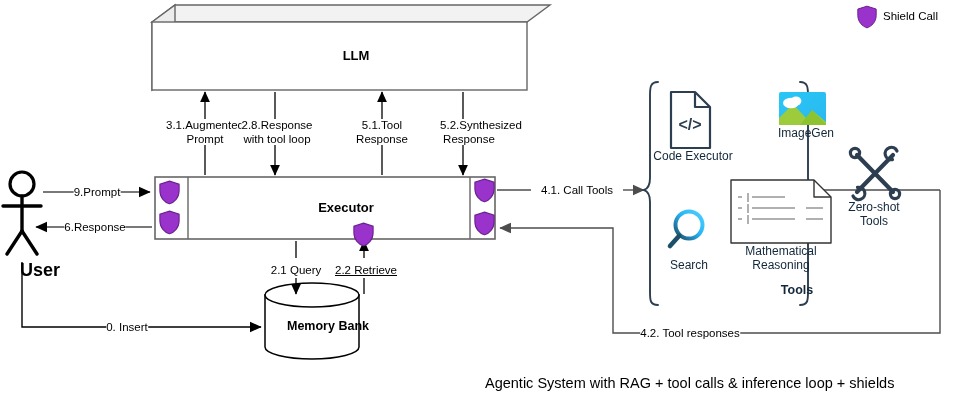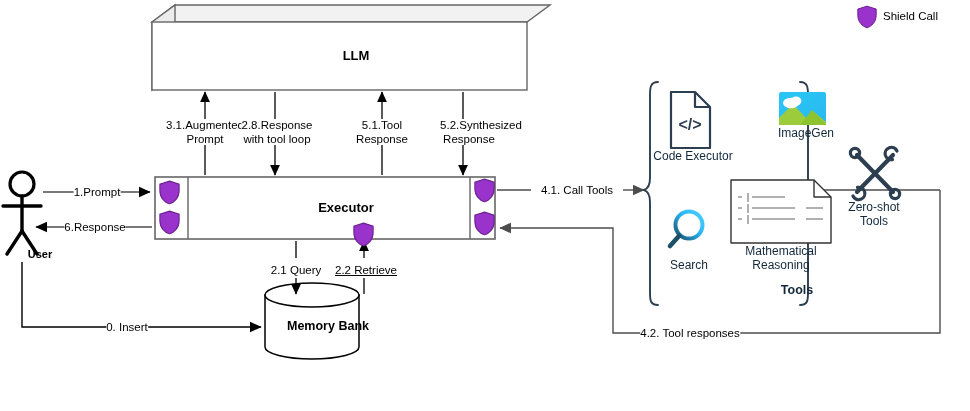--- a/index.html
+++ b/index.html
@@ -205,49 +205,50 @@
     <use href="#shieldSym" x="353" y="222" width="21" height="25"></use>
     <use href="#shieldSym" x="857" y="5" width="20" height="24"></use>
   </svg>
 
   <div class="lbl bold center-x" style="left:340px; top:49px; font-size:13px;">LLM</div>
 
   <div class="lbl bold center-x" style="left:330px; top:201px; font-size:13px;">Executor</div>
 
   <div class="lbl bold center-x" style="left:312px; top:320px; font-size:12.5px;">Memory Bank</div>
 
-  <div class="lbl bold center-x" style="left:24px; top:248px; font-size:11px;">User</div>
+  <div class="lbl bold center-x" style="left:24px; top:264px; font-size:18px;">User</div>
 
   <div class="lbl center-x whitebg" style="left:205px; top:119px;">3.1.Augmented</div>
   <div class="lbl center-x" style="left:205px; top:133px;">Prompt</div>
 
   <div class="lbl center-x whitebg" style="left:277px; top:119px;">2.8.Response</div>
   <div class="lbl center-x" style="left:277px; top:133px;">with tool loop</div>
 
   <div class="lbl center-x whitebg" style="left:382px; top:119px;">5.1.Tool</div>
   <div class="lbl center-x" style="left:382px; top:133px;">Response</div>
 
   <div class="lbl center-x whitebg" style="left:469px; top:119px;margin-left:12px;">5.2.Synthesized</div>
   <div class="lbl center-x" style="left:469px; top:133px;">Response</div>
 
-  <div class="lbl center-x whitebg" style="left:97px; top:186px;">1.Prompt</div>
+  <div class="lbl center-x whitebg" style="left:97px; top:186px;">9.Prompt</div>
   <div class="lbl center-x whitebg" style="left:95px; top:221px;">6.Response</div>
   <div class="lbl center-x whitebg" style="left:127px; top:321px;">0. Insert</div>
 
   <div class="lbl center-x whitebg" style="left:296px; top:264px;">2.1 Query</div>
   <div class="lbl center-x whitebg" style="left:366px; top:264px;text-decoration:underline;">2.2 Retrieve</div>
 
   <div class="lbl center-x whitebg" style="left:577px; top:184px;">4.1. Call Tools</div>
   <div class="lbl center-x whitebg" style="left:690px; top:327px;">4.2. Tool responses</div>
 
   <div class="lbl tool-lbl center-x" style="left:693px; top:150px;">Code Executor</div>
   <div class="lbl tool-lbl center-x" style="left:806px; top:127px;">ImageGen</div>
   <div class="lbl tool-lbl center-x" style="left:874px; top:201px;">Zero-shot</div>
   <div class="lbl tool-lbl center-x" style="left:874px; top:215px;">Tools</div>
   <div class="lbl tool-lbl center-x" style="left:781px; top:245px;">Mathematical</div>
   <div class="lbl tool-lbl center-x" style="left:781px; top:259px;">Reasoning</div>
   <div class="lbl tool-lbl center-x" style="left:689px; top:259px;">Search</div>
   <div class="lbl tool-lbl bold center-x" style="left:781px; top:284px; font-size:12.5px;">Tools</div>
 
   <div class="lbl" style="left:883px; top:10px; font-size:11.5px; text-align:center;">Shield Call</div>
 
+  <div class="caption center-x" style="left:485px; top:375px;">Agentic System with RAG + tool calls &amp; inference loop + shields</div>
 
 </div>
 
 </body></html>

